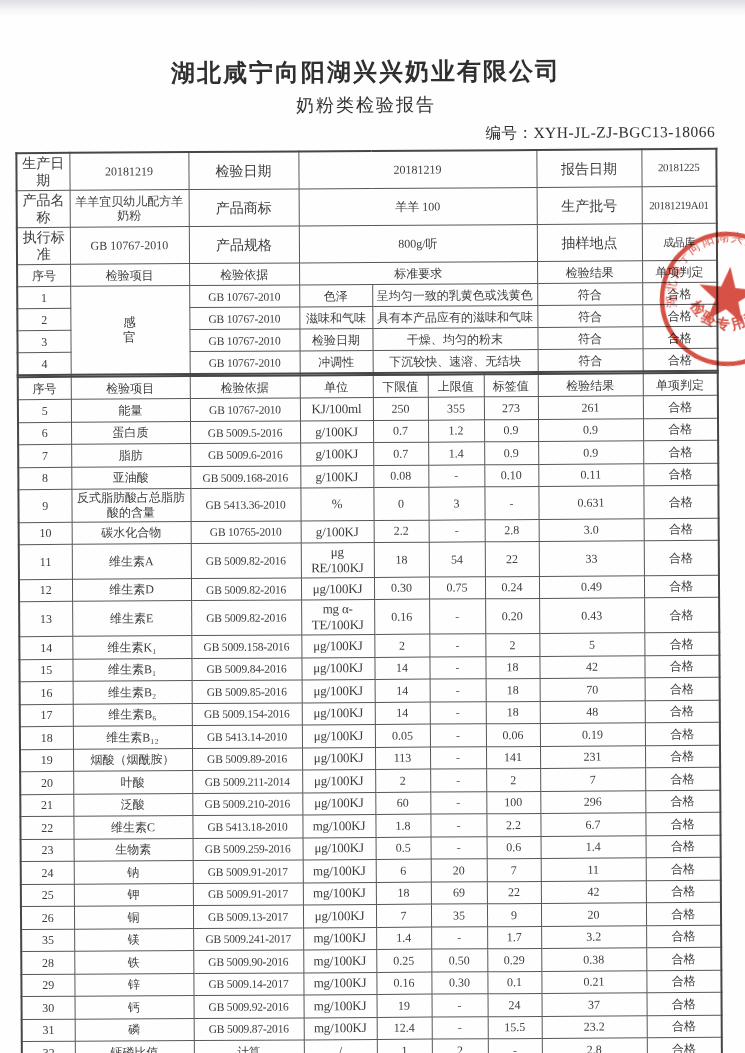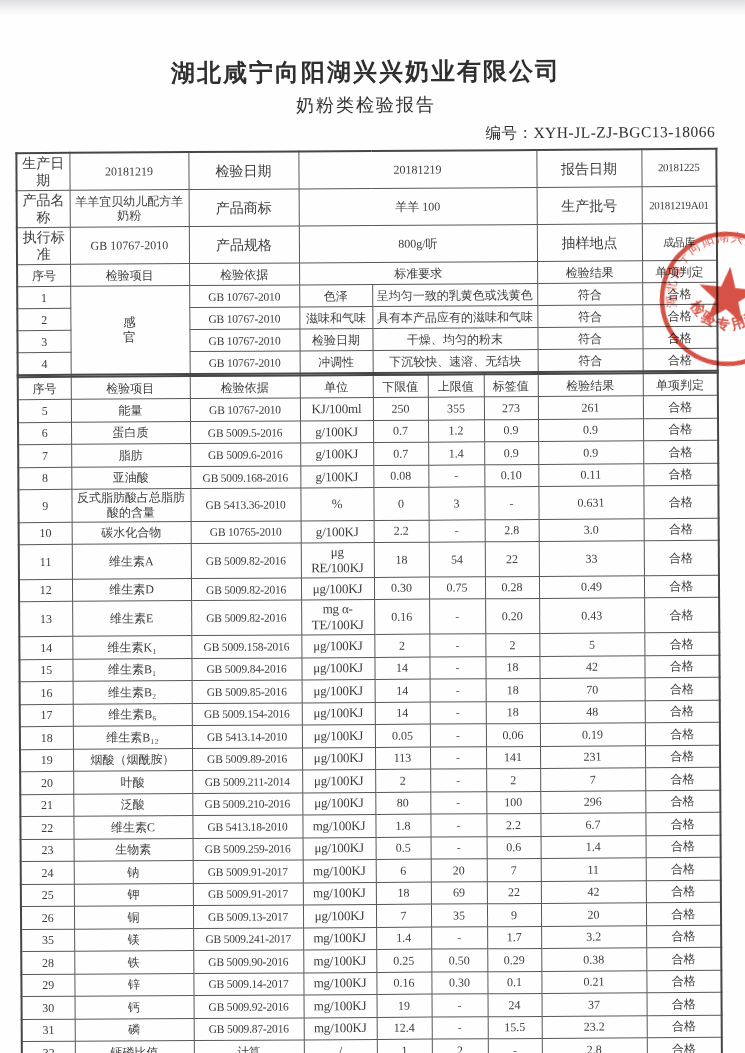--- a/index.html
+++ b/index.html
@@ -232,21 +232,21 @@
           <td>33</td>
           <td>合格</td>
         </tr>
         <tr class="nrow">
           <td>12</td>
           <td>维生素D</td>
           <td class="basis">GB 5009.82-2016</td>
           <td class="unit pre">μg/100KJ</td>
           <td>0.30</td>
           <td>0.75</td>
-          <td>0.28</td>
+          <td>0.24</td>
           <td>0.49</td>
           <td>合格</td>
         </tr>
         <tr class="nrow">
           <td>13</td>
           <td>维生素E</td>
           <td class="basis">GB 5009.82-2016</td>
           <td class="unit pre">mg α-
 TE/100KJ</td>
           <td>0.16</td>
@@ -330,21 +330,21 @@
           <td>-</td>
           <td>2</td>
           <td>7</td>
           <td>合格</td>
         </tr>
         <tr class="nrow">
           <td>21</td>
           <td>泛酸</td>
           <td class="basis">GB 5009.210-2016</td>
           <td class="unit pre">μg/100KJ</td>
-          <td>80</td>
+          <td>60</td>
           <td>-</td>
           <td>100</td>
           <td>296</td>
           <td>合格</td>
         </tr>
         <tr class="nrow">
           <td>22</td>
           <td>维生素C</td>
           <td class="basis">GB 5413.18-2010</td>
           <td class="unit pre">mg/100KJ</td>

